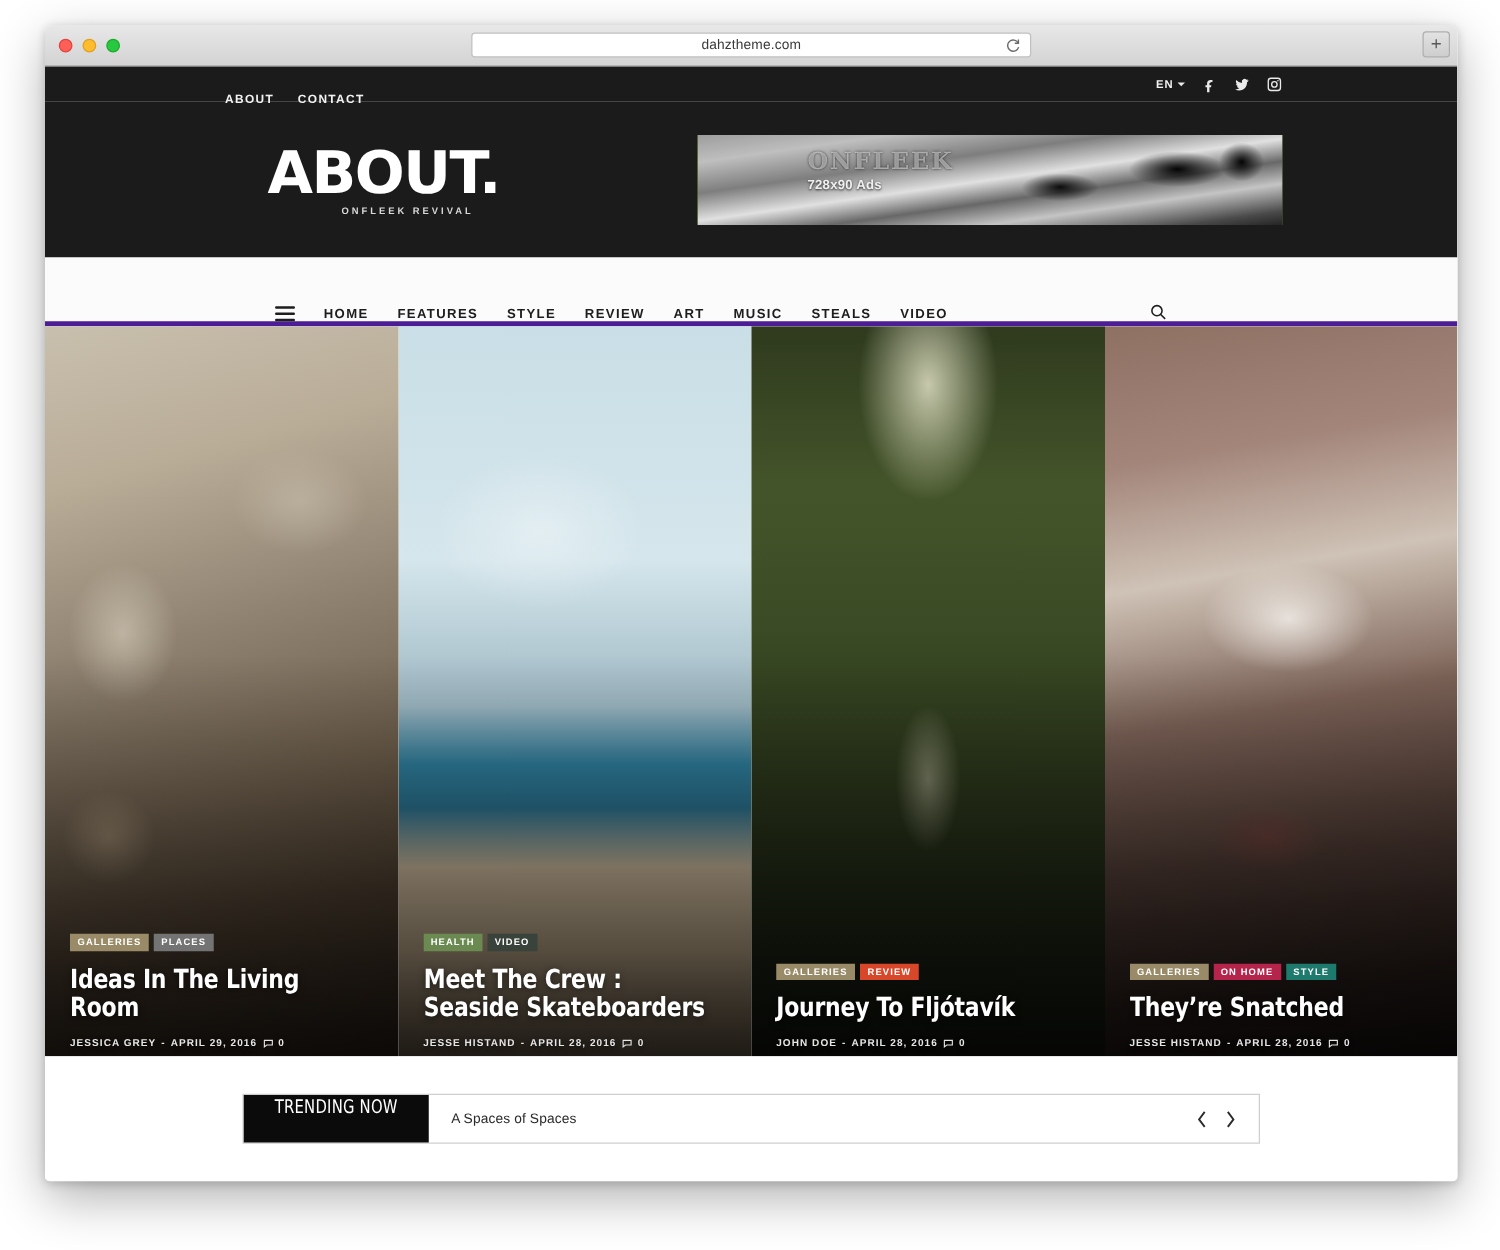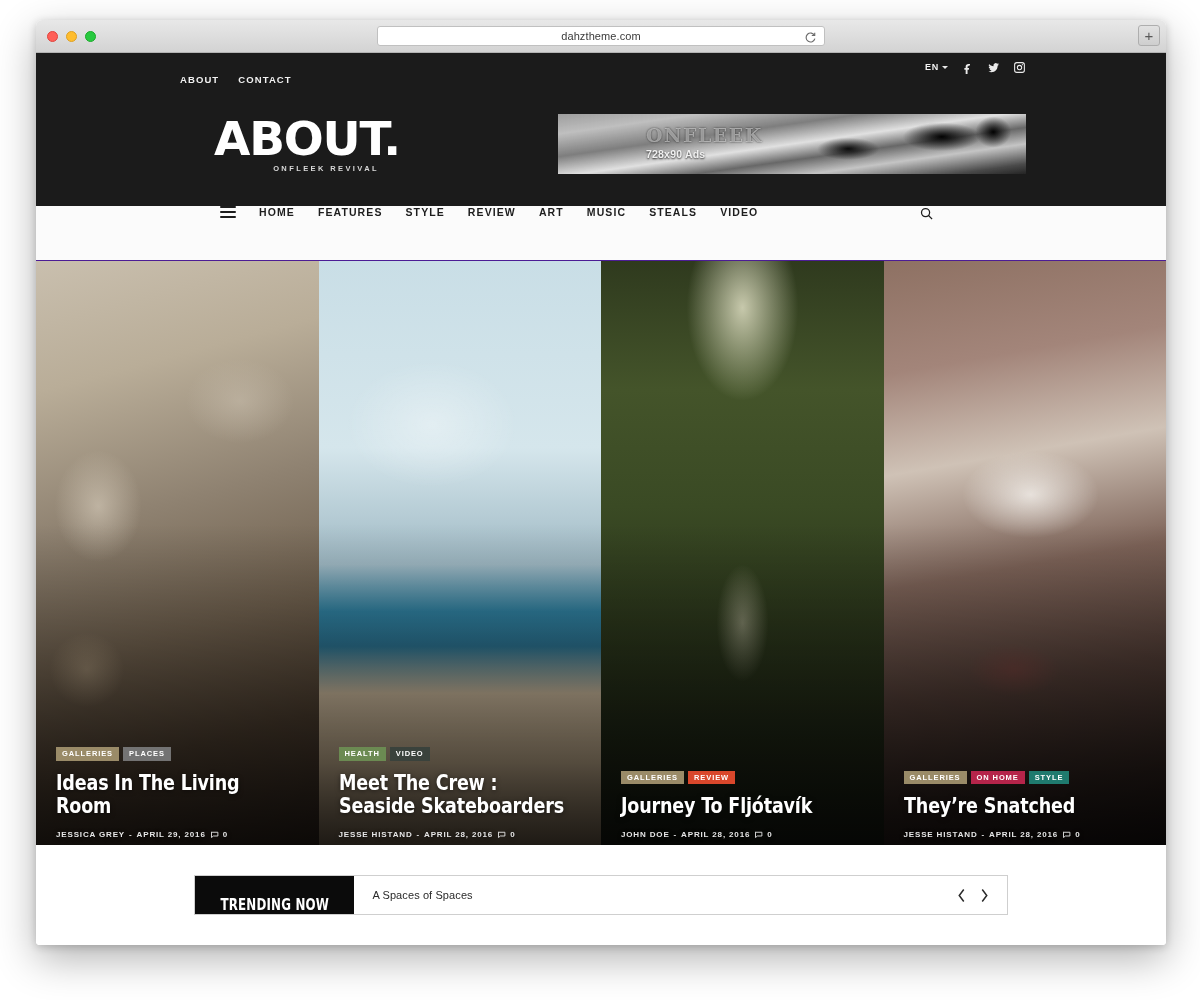--- a/index.html
+++ b/index.html
@@ -156,21 +156,21 @@
     letter-spacing: 2.4px;
     text-align: right;
     width: 165px;
     margin-top: 2px;
     font-weight: bold;
   }
 
   .ad-banner {
     position: relative;
     width: 468px;
-    height: 60px;
+    height: 72px;
     margin-left: auto;
     overflow: hidden;
     background: #4d7c0f;
   }
   .ad-art {
     position: absolute; inset: 0;
     background:
       radial-gradient(ellipse 60px 22px at 82% 38%, rgba(10,10,10,0.95) 0%, rgba(10,10,10,0) 65%),
       radial-gradient(ellipse 50px 18px at 62% 58%, rgba(12,12,12,0.9) 0%, rgba(12,12,12,0) 62%),
       radial-gradient(ellipse 30px 26px at 93% 30%, rgba(8,8,8,0.92) 0%, rgba(8,8,8,0) 60%),
@@ -192,23 +192,23 @@
     margin-top: 2px;
     font-weight: bold;
     letter-spacing: 0.2px;
     text-shadow: 0 1px 2px rgba(0,0,0,0.8);
   }
 
   
   .mainnav {
     height: 55px;
     background: #fbfbfb;
-    border-bottom: 1px solid #4c1d95;
-    display: flex;
-    align-items: flex-start;
+    border-bottom: 4px solid #4c1d95;
+    display: flex;
+    align-items: flex-end;
     padding: 0 140px;
   }
   .nav-inner { display: flex; align-items: center; gap: 23px; padding-left: 44px; }
   .hamburger { width: 16px; display: flex; flex-direction: column; gap: 3px; }
   .hamburger i { display:block; height: 2px; background: #1d1d1d; border-radius: 1px; }
   .nav-link {
     font-size: 10.5px;
     font-weight: bold;
     letter-spacing: 1.1px;
     color: #1d1d1d;
@@ -306,25 +306,25 @@
     height: 40px;
     border: 1px solid #cfcfcf;
     display: flex;
     align-items: stretch;
     background: #fff;
   }
   .trending-label {
     background: #0b0b0b;
     color: #ffffff;
     display: flex;
-    align-items: flex-end;
+    align-items: flex-start;
     padding: 0 18px;
     font-family: "DejaVu Sans Condensed", "Liberation Sans Narrow", "Liberation Sans", sans-serif;
     font-size: 15px;
-    font-weight: bold;
+    font-weight: normal;
     letter-spacing: 0.2px;
     transform-origin: left center;
   }
   .trending-label span { display:inline-block; transform: scaleX(0.88); }
   .trending-item {
     flex: 1;
     display: flex;
     align-items: center;
     padding-left: 18px;
     font-size: 11px;

